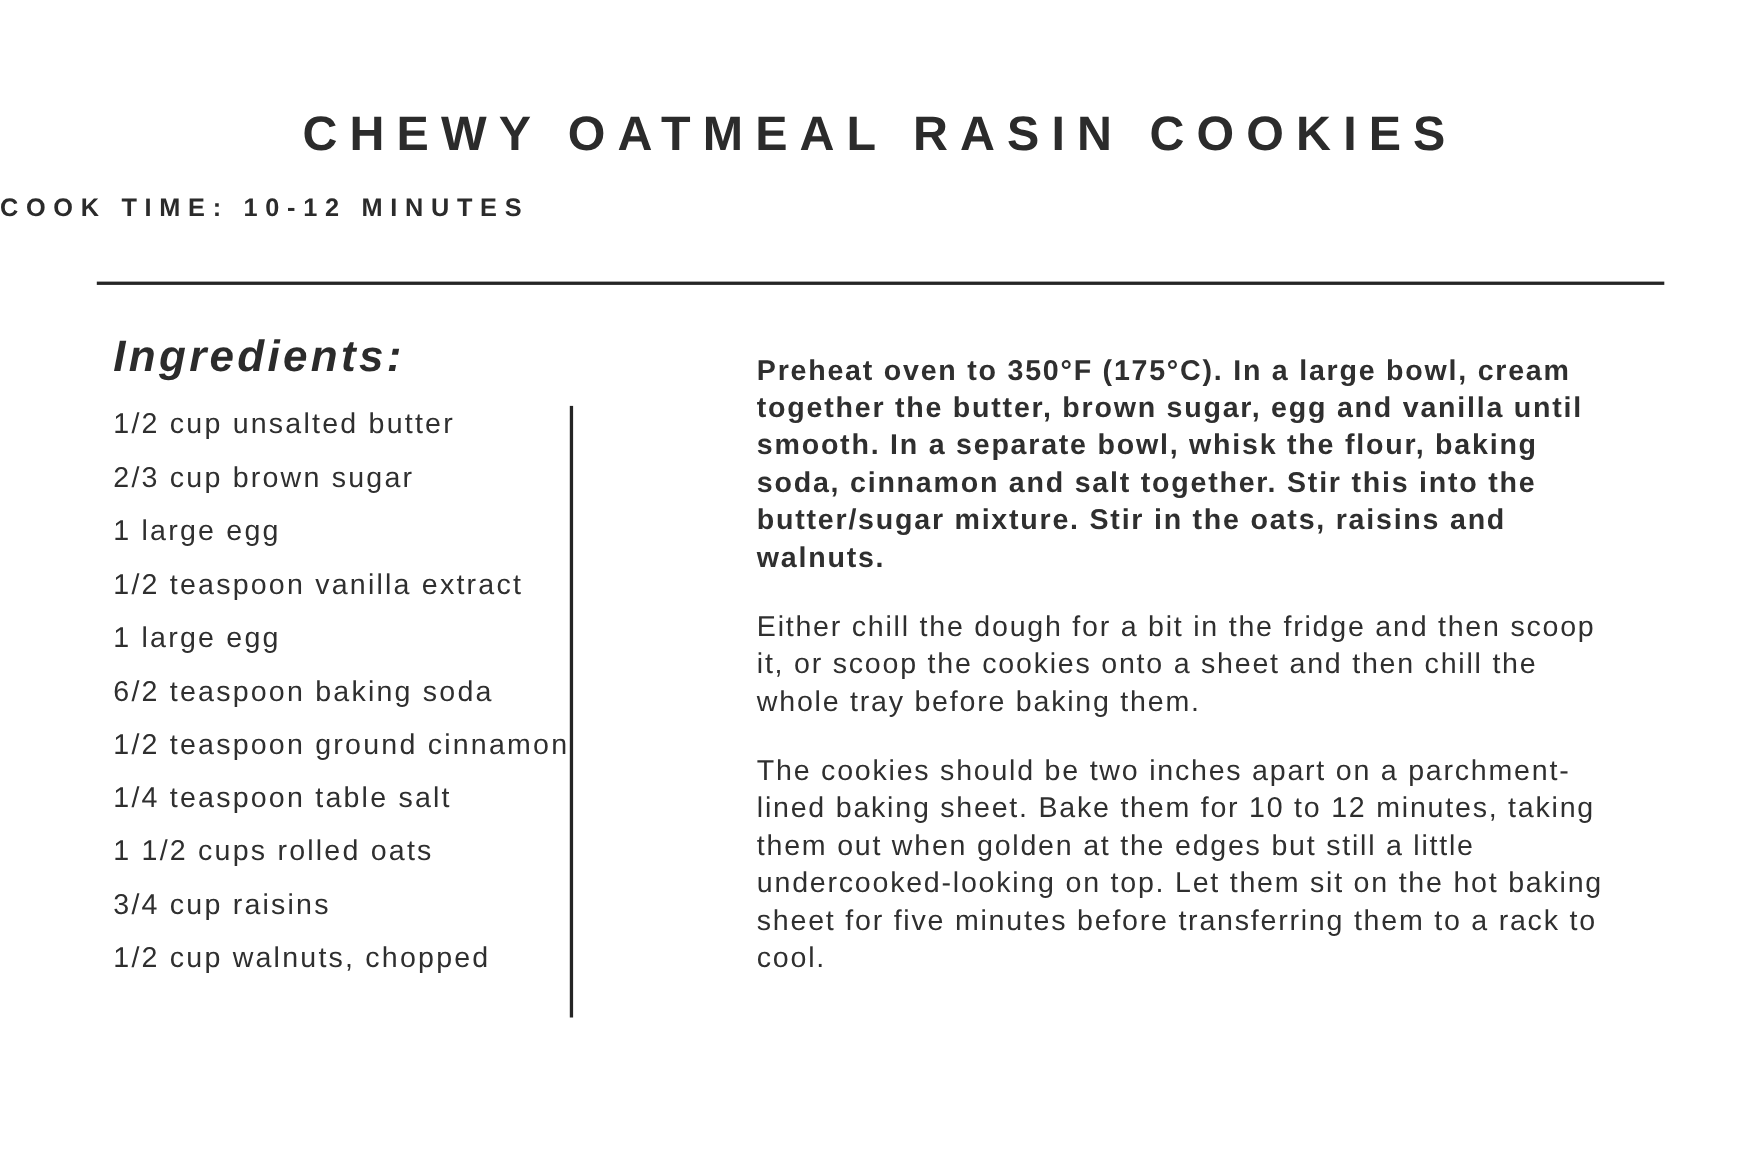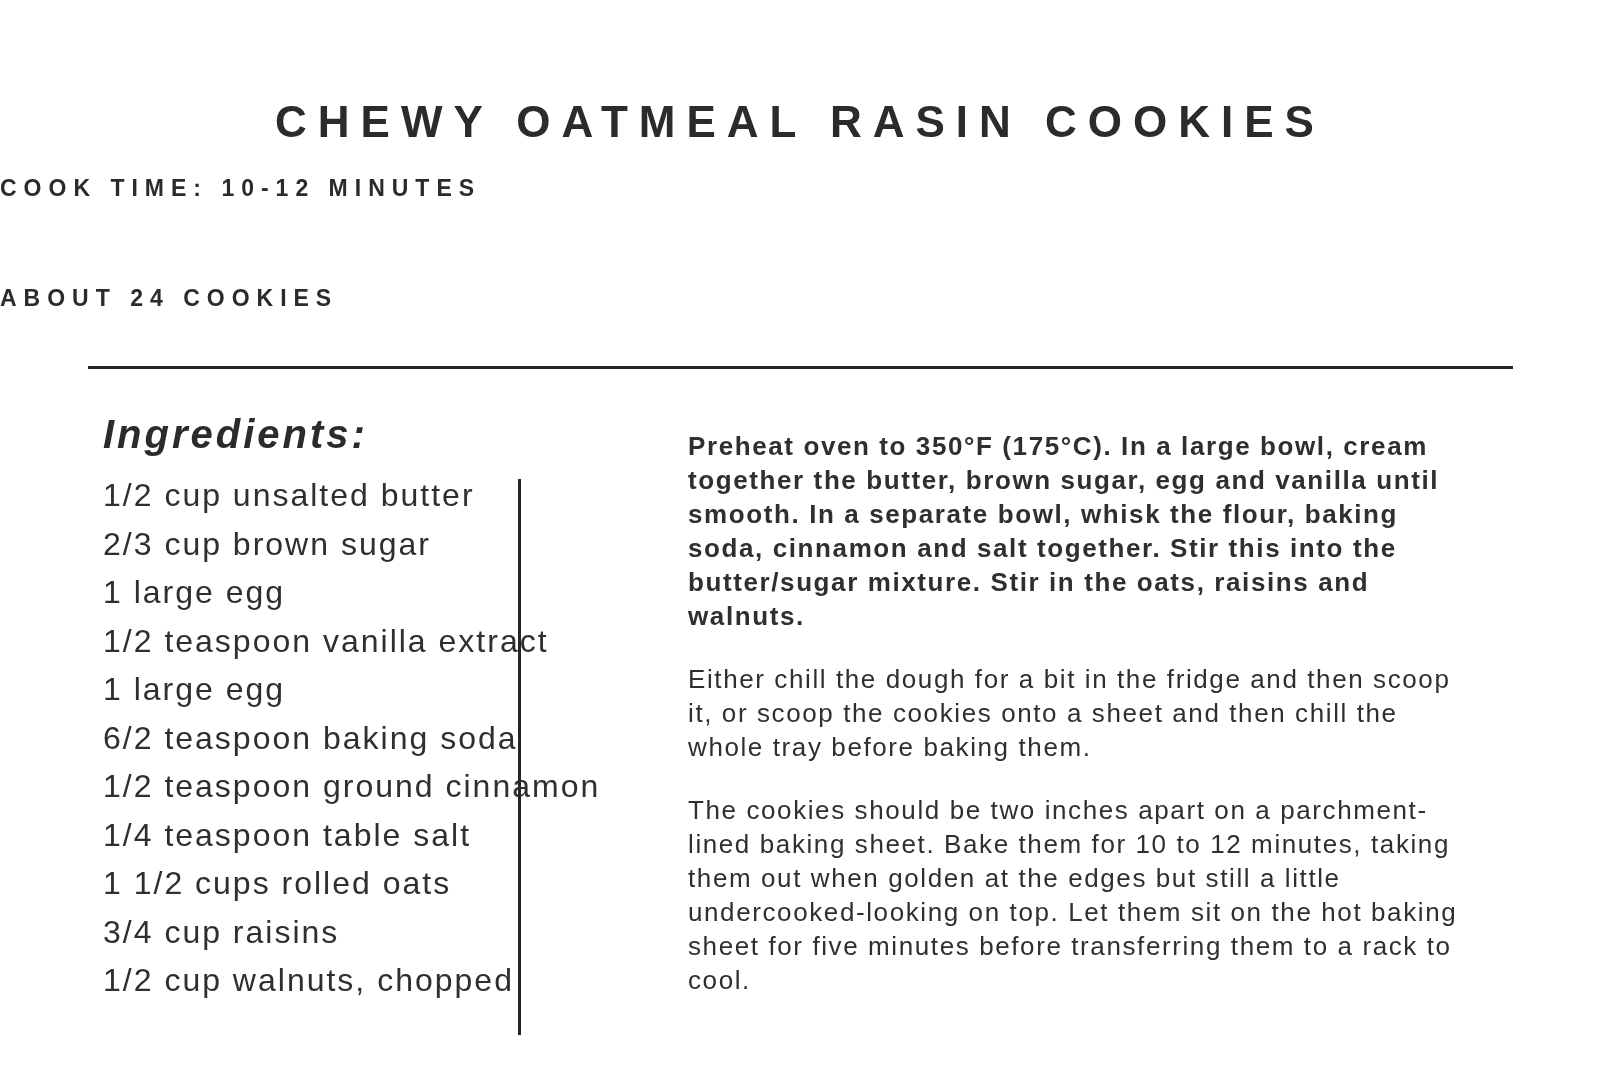--- a/index.html
+++ b/index.html
@@ -75,21 +75,21 @@
     font-weight: 700;
     font-style: italic;
     letter-spacing: 3px;
     line-height: 42px;
     color: #2b2b2b;
   }
   .ingredient-list {
     list-style: none;
     margin: 16px 0 0 0;
     padding: 0;
-    font-size: 32px;
+    font-size: 26px;
     letter-spacing: 2px;
     color: #2f2f2f;
   }
   .ingredient-list li {
     line-height: 48.5px;
     white-space: nowrap;
   }
   .col-directions .para {
     margin: 0 0 29px 0;
     font-size: 26px;
@@ -107,21 +107,20 @@
 </style>
 </head>
 <body>
 
 <div class="page">
 
   <h1 class="title">CHEWY OATMEAL RASIN COOKIES</h1>
 
   <div class="subtitle-row">
     <span>COOK TIME: 10-12 MINUTES</span>
-    <span>ABOUT 24 COOKIES</span>
   </div>
 
   <div class="h-divider"></div>
 
   <div class="columns">
 
     <div class="v-divider"></div>
 
     <div class="col-ingredients">
       <h2 class="col-heading">Ingredients:</h2>

